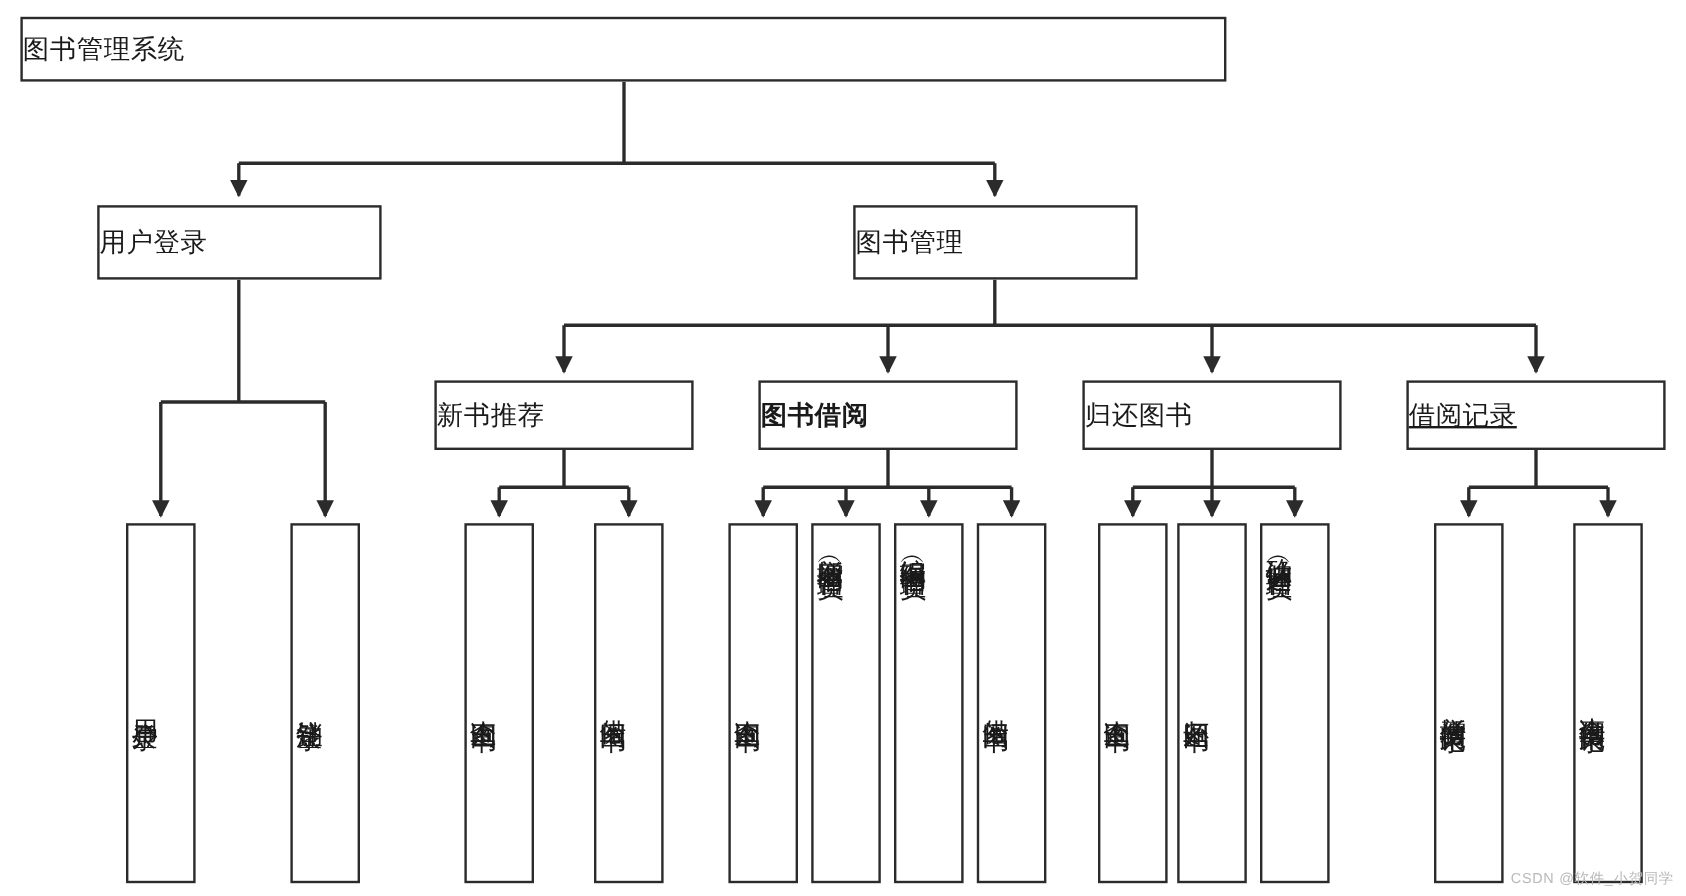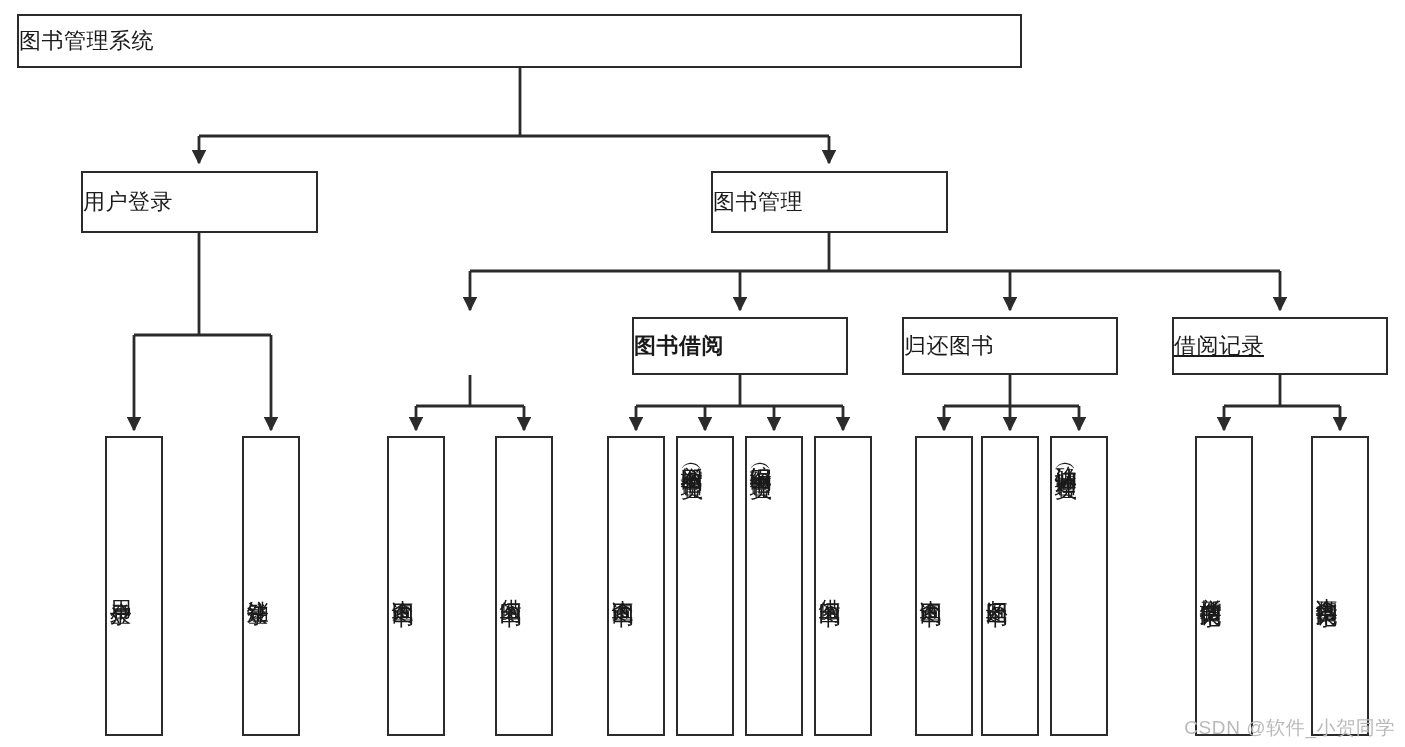--- a/index.html
+++ b/index.html
@@ -59,21 +59,21 @@
     letter-spacing: 2px;
   }
   .node.vertical.centered {
     align-items: center;
     padding-top: 0;
   }
   .watermark {
     position: absolute;
     right: 10px;
     bottom: 6px;
-    font-size: 19px;
+    font-size: 12px;
     color: #b9b9b9;
     letter-spacing: 0.6px;
     white-space: nowrap;
   }
 </style>
 </head>
 <body>
 
 <div id="diagram-root">
 
@@ -133,20 +133,23 @@
   </div>
 
   <div class="node horizontal" style="left:81px; top:171px; width:237px; height:62px;">
     <span class="label">用户登录</span>
   </div>
 
   <div class="node horizontal" style="left:711px; top:171px; width:237px; height:62px;">
     <span class="label">图书管理</span>
   </div>
 
+  <div class="node horizontal" style="left:362px; top:317px; width:216px; height:58px;">
+    <span class="label">新书推荐</span>
+  </div>
 
   <div class="node horizontal" style="left:632px; top:317px; width:216px; height:58px;font-weight:bold;">
     <span class="label">图书借阅</span>
   </div>
 
   <div class="node horizontal" style="left:902px; top:317px; width:216px; height:58px;">
     <span class="label">归还图书</span>
   </div>
 
   <div class="node horizontal" style="left:1172px; top:317px; width:216px; height:58px;text-decoration:underline;">

